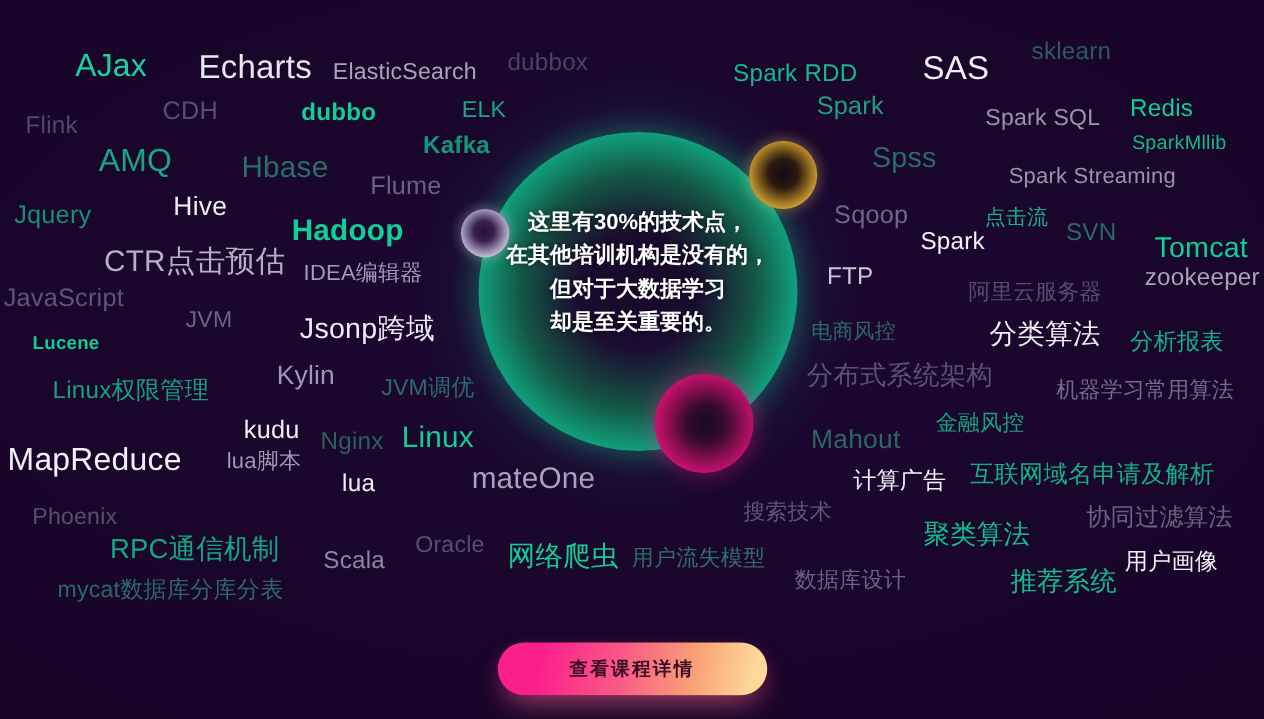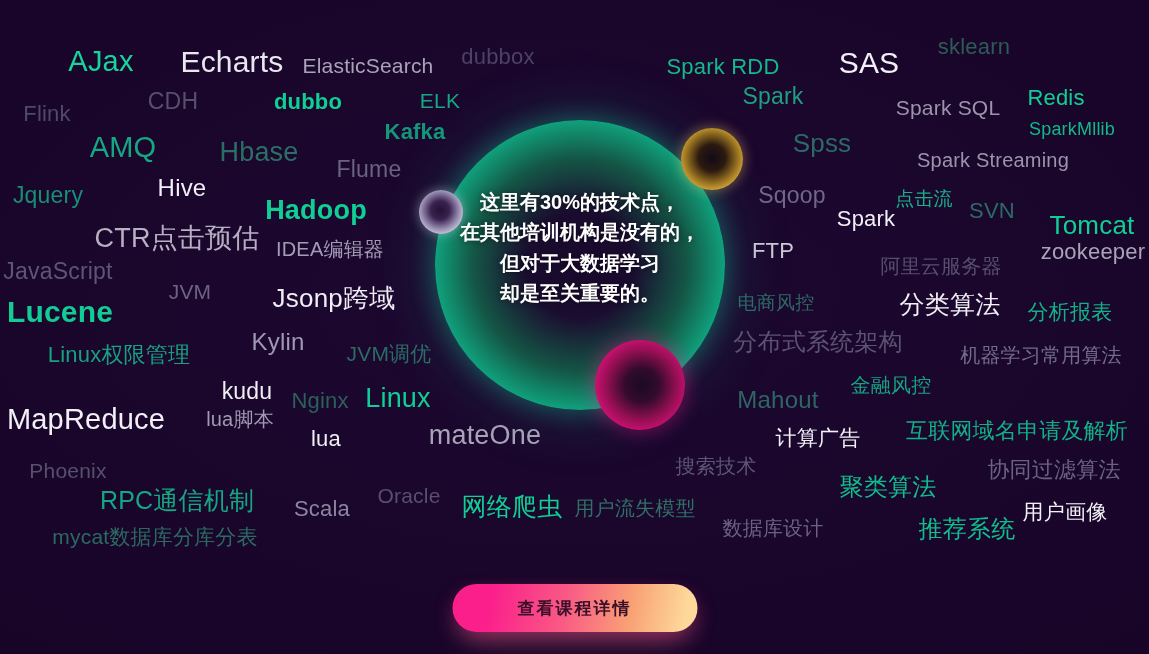--- a/index.html
+++ b/index.html
@@ -169,40 +169,40 @@
       <div class="word" style="left: 1092px; top: 225px; font-size: 26px; color: rgb(16, 207, 150); font-weight: 400;">Tomcat</div>
       <div class="word" style="left: 866px; top: 219px; font-size: 22px; color: rgb(242, 240, 247); font-weight: 400;">Spark</div>
       <div class="word" style="left: 177px; top: 238px; font-size: 27px; color: rgb(182, 176, 194); font-weight: 400;">CTR点击预估</div>
       <div class="word" style="left: 330px; top: 249px; font-size: 20px; color: rgb(163, 156, 181); font-weight: 400;">IDEA编辑器</div>
       <div class="word" style="left: 773px; top: 251px; font-size: 22px; color: rgb(205, 200, 216); font-weight: 400;">FTP</div>
       <div class="word" style="left: 941px; top: 266px; font-size: 20px; color: rgb(87, 79, 109); font-weight: 400;">阿里云服务器</div>
       <div class="word" style="left: 1093px; top: 252px; font-size: 22px; color: rgb(169, 163, 184); font-weight: 400;">zookeeper</div>
       <div class="word" style="left: 58px; top: 271px; font-size: 23px; color: rgb(93, 86, 116); font-weight: 400;">JavaScript</div>
       <div class="word" style="left: 190px; top: 291px; font-size: 21px; color: rgb(107, 100, 130); font-weight: 400;">JVM</div>
       <div class="word" style="left: 334px; top: 298px; font-size: 26px; color: rgb(239, 237, 245); font-weight: 400;">Jsonp跨域</div>
-      <div class="word" style="left: 60px; top: 312px; font-size: 30px; color: rgb(17, 204, 148); font-weight: bold;">Lucene</div>
+      <div class="word" style="left: 60px; top: 312px; font-size: 17px; color: rgb(17, 204, 148); font-weight: bold;">Lucene</div>
       <div class="word" style="left: 776px; top: 302px; font-size: 19px; color: rgb(45, 106, 98); font-weight: 400;">电商风控</div>
       <div class="word" style="left: 950px; top: 304px; font-size: 25px; color: rgb(242, 240, 247); font-weight: 400;">分类算法</div>
       <div class="word" style="left: 1070px; top: 311px; font-size: 21px; color: rgb(17, 177, 135); font-weight: 400;">分析报表</div>
       <div class="word" style="left: 278px; top: 342px; font-size: 24px; color: rgb(159, 152, 178); font-weight: 400;">Kylin</div>
       <div class="word" style="left: 389px; top: 353px; font-size: 21px; color: rgb(43, 108, 100); font-weight: 400;">JVM调优</div>
       <div class="word" style="left: 119px; top: 355px; font-size: 22px; color: rgb(22, 161, 129); font-weight: 400;">Linux权限管理</div>
       <div class="word" style="left: 818px; top: 342px; font-size: 24px; color: rgb(91, 83, 113); font-weight: 400;">分布式系统架构</div>
       <div class="word" style="left: 1041px; top: 355px; font-size: 20px; color: rgb(115, 108, 137); font-weight: 400;">机器学习常用算法</div>
       <div class="word" style="left: 247px; top: 391px; font-size: 23px; color: rgb(239, 237, 245); font-weight: 400;">kudu</div>
       <div class="word" style="left: 320px; top: 401px; font-size: 22px; color: rgb(42, 98, 89); font-weight: 400;">Nginx</div>
       <div class="word" style="left: 398px; top: 398px; font-size: 27px; color: rgb(16, 207, 149); font-weight: 400;">Linux</div>
       <div class="word" style="left: 891px; top: 385px; font-size: 20px; color: rgb(21, 162, 127); font-weight: 400;">金融风控</div>
       <div class="word" style="left: 778px; top: 400px; font-size: 24px; color: rgb(44, 103, 97); font-weight: 400;">Mahout</div>
       <div class="word" style="left: 86px; top: 419px; font-size: 29px; color: rgb(242, 240, 247); font-weight: 400;">MapReduce</div>
       <div class="word" style="left: 485px; top: 435px; font-size: 27px; color: rgb(169, 163, 184); font-weight: 400;">mateOne</div>
       <div class="word" style="left: 240px; top: 419px; font-size: 20px; color: rgb(160, 154, 179); font-weight: 400;">lua脚本</div>
       <div class="word" style="left: 326px; top: 439px; font-size: 22px; color: rgb(240, 238, 246); font-weight: 400;">lua</div>
       <div class="word" style="left: 818px; top: 437px; font-size: 21px; color: rgb(242, 240, 247); font-weight: 400;">计算广告</div>
-      <div class="word" style="left: 993px; top: 431px; font-size: 22px; color: rgb(17, 177, 135); font-weight: 400; margin-left: 24px;">互联网域名申请及解析</div>
+      <div class="word" style="left: 993px; top: 431px; font-size: 22px; color: rgb(17, 177, 135); font-weight: 400;">互联网域名申请及解析</div>
       <div class="word" style="left: 68px; top: 470px; font-size: 21px; color: rgb(87, 80, 108); font-weight: 400;">Phoenix</div>
       <div class="word" style="left: 716px; top: 466px; font-size: 20px; color: rgb(93, 86, 116); font-weight: 400;">搜索技术</div>
       <div class="word" style="left: 1054px; top: 470px; font-size: 22px; color: rgb(106, 99, 128); font-weight: 400;">协同过滤算法</div>
       <div class="word" style="left: 177px; top: 500px; font-size: 25px; color: rgb(19, 168, 131); font-weight: 400;">RPC通信机制</div>
       <div class="word" style="left: 322px; top: 509px; font-size: 22px; color: rgb(141, 134, 160); font-weight: 400;">Scala</div>
       <div class="word" style="left: 409px; top: 495px; font-size: 21px; color: rgb(87, 80, 108); font-weight: 400;">Oracle</div>
       <div class="word" style="left: 512px; top: 506px; font-size: 25px; color: rgb(15, 207, 149); font-weight: 400;">网络爬虫</div>
       <div class="word" style="left: 635px; top: 508px; font-size: 20px; color: rgb(47, 112, 104); font-weight: 400;">用户流失模型</div>
       <div class="word" style="left: 888px; top: 487px; font-size: 24px; color: rgb(16, 189, 142); font-weight: 400;">聚类算法</div>
       <div class="word" style="left: 1065px; top: 511px; font-size: 21px; color: rgb(242, 240, 247); font-weight: 400;">用户画像</div>

